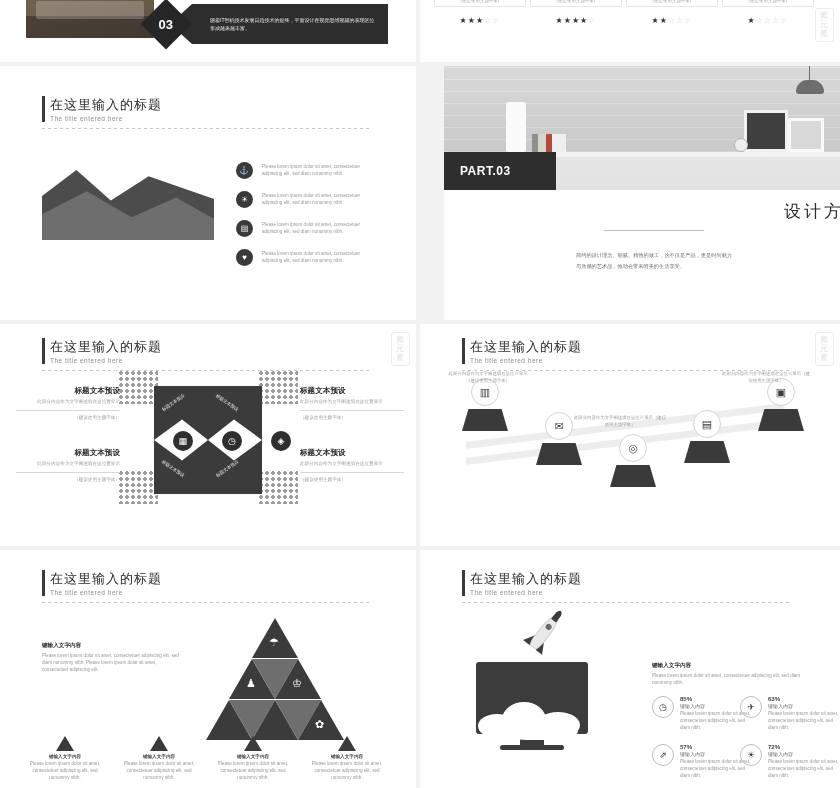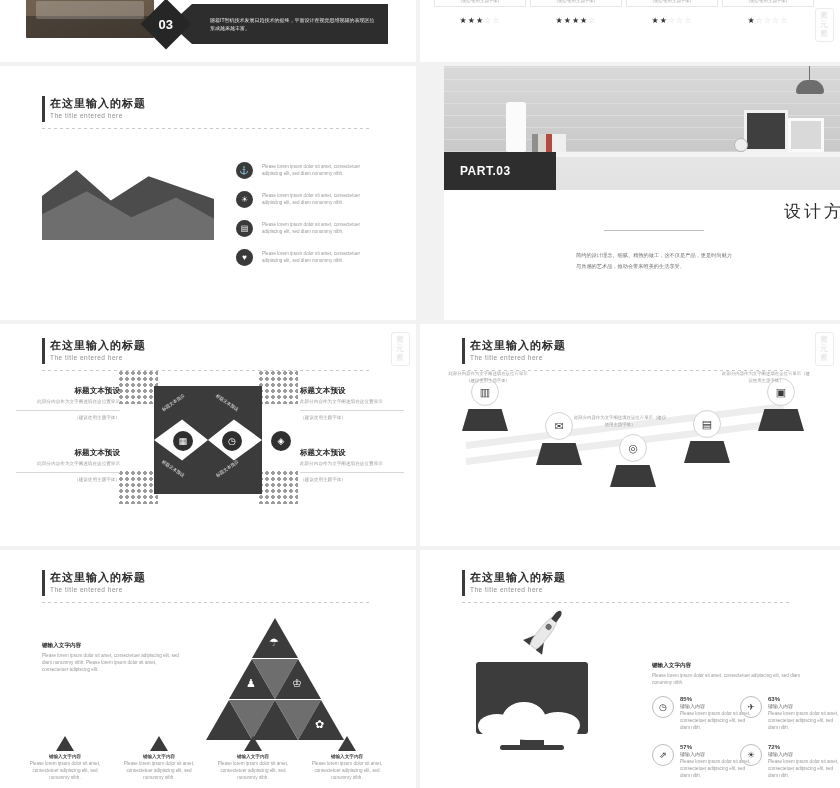--- a/index.html
+++ b/index.html
@@ -20,21 +20,21 @@
     background: #ffffff;
     overflow: hidden;
   }
   
   .title-block { position: absolute; }
   .title-bar {
     position: absolute; left: 0; top: 0;
     width: 3px; height: 26px; background: #3b3b3b;
   }
   .title-cn {
-    font-size: 11px; font-weight: bold; color: #2b2b2b;
+    font-size: 13px; font-weight: normal; color: #2b2b2b;
     letter-spacing: 1px; margin: 0 0 1px 8px;
     white-space: nowrap;
   }
   .title-en {
     font-size: 6.5px; color: #8d8d8d; margin-left: 8px;
     letter-spacing: .5px; white-space: nowrap;
   }
   .title-underline {
     position: absolute; height: 1px;
     background: repeating-linear-gradient(to right,#c9c9c9 0 3px, transparent 3px 6px);

